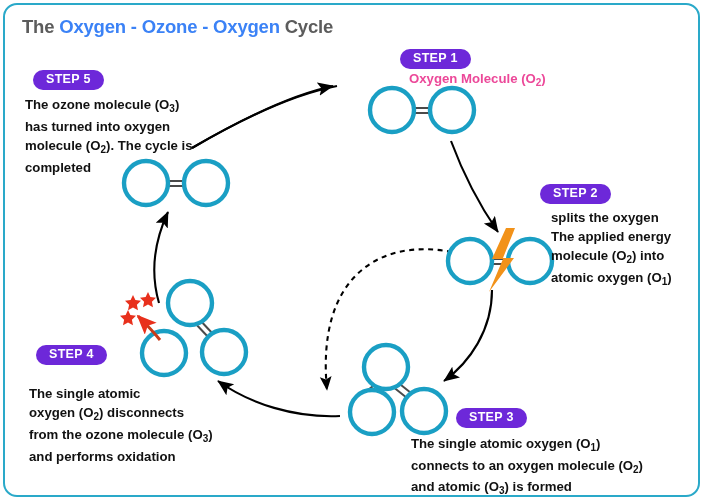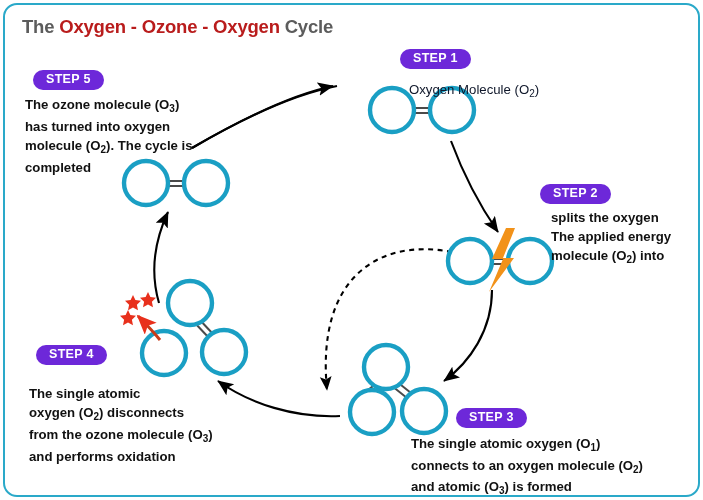--- a/index.html
+++ b/index.html
@@ -15,42 +15,41 @@
     pointer-events:none;
   }
   #svg-layer{position:absolute;left:0;top:0;width:703px;height:500px;}
 
   .title{
     position:absolute;left:22px;top:16px;
     font-size:18.5px;font-weight:bold;letter-spacing:-0.2px;
     white-space:nowrap;
   }
   .t-gray{color:#5c5c5c;}
-  .t-blue{color:#b91c1c;}
+  .t-blue{color:#3b82f6;}
 
   .badge{
     position:absolute;
     background:#6d28d9;color:#ffffff;
     font-size:12.5px;font-weight:bold;letter-spacing:0.3px;
     padding:3px 13px 4px 13px;border-radius:11px;
     white-space:nowrap;line-height:1;
   }
 
   .desc{
     position:absolute;color:#111111;
     font-size:13.2px;font-weight:bold;line-height:1.45;
     white-space:nowrap;
   }
   .desc .sub{font-size:10px;vertical-align:-0.32em;font-weight:bold;}
   .desc div{white-space:nowrap;}
 
   .caption{
-    position:absolute;color:#0f172a;font-size:13.2px;font-weight:normal;
+    position:absolute;color:#ec4899;font-size:13.2px;font-weight:bold;
     white-space:nowrap;
-    margin-top:11px;
   }
   .caption .sub{font-size:10px;vertical-align:-0.32em;}
 </style>
 </head>
 <body>
 
 <div id="page">
 
   <div id="frame"></div>
 
@@ -131,20 +130,21 @@
   </svg>
 
   <div class="badge" style="left:400px;top:49px;">STEP 1</div>
   <div class="caption" style="left:409px;top:71px;"><span>Oxygen Molecule (O</span><span class="sub">2</span><span>)</span></div>
 
   <div class="badge" style="left:540px;top:184px;">STEP 2</div>
   <div class="desc" style="left:551px;top:208px;">
     <div><span>splits the oxygen</span></div>
     <div><span>The applied energy</span></div>
     <div><span>molecule (O</span><span class="sub">2</span><span>) into</span></div>
+    <div><span>atomic oxygen (O</span><span class="sub">1</span><span>)</span></div>
   </div>
 
   <div class="badge" style="left:456px;top:408px;">STEP 3</div>
   <div class="desc" style="left:411px;top:434px;">
     <div><span>The single atomic oxygen (O</span><span class="sub">1</span><span>)</span></div>
     <div><span>connects to an oxygen molecule (O</span><span class="sub">2</span><span>)</span></div>
     <div><span>and atomic (O</span><span class="sub">3</span><span>) is formed</span></div>
   </div>
 
   <div class="badge" style="left:36px;top:345px;">STEP 4</div>

